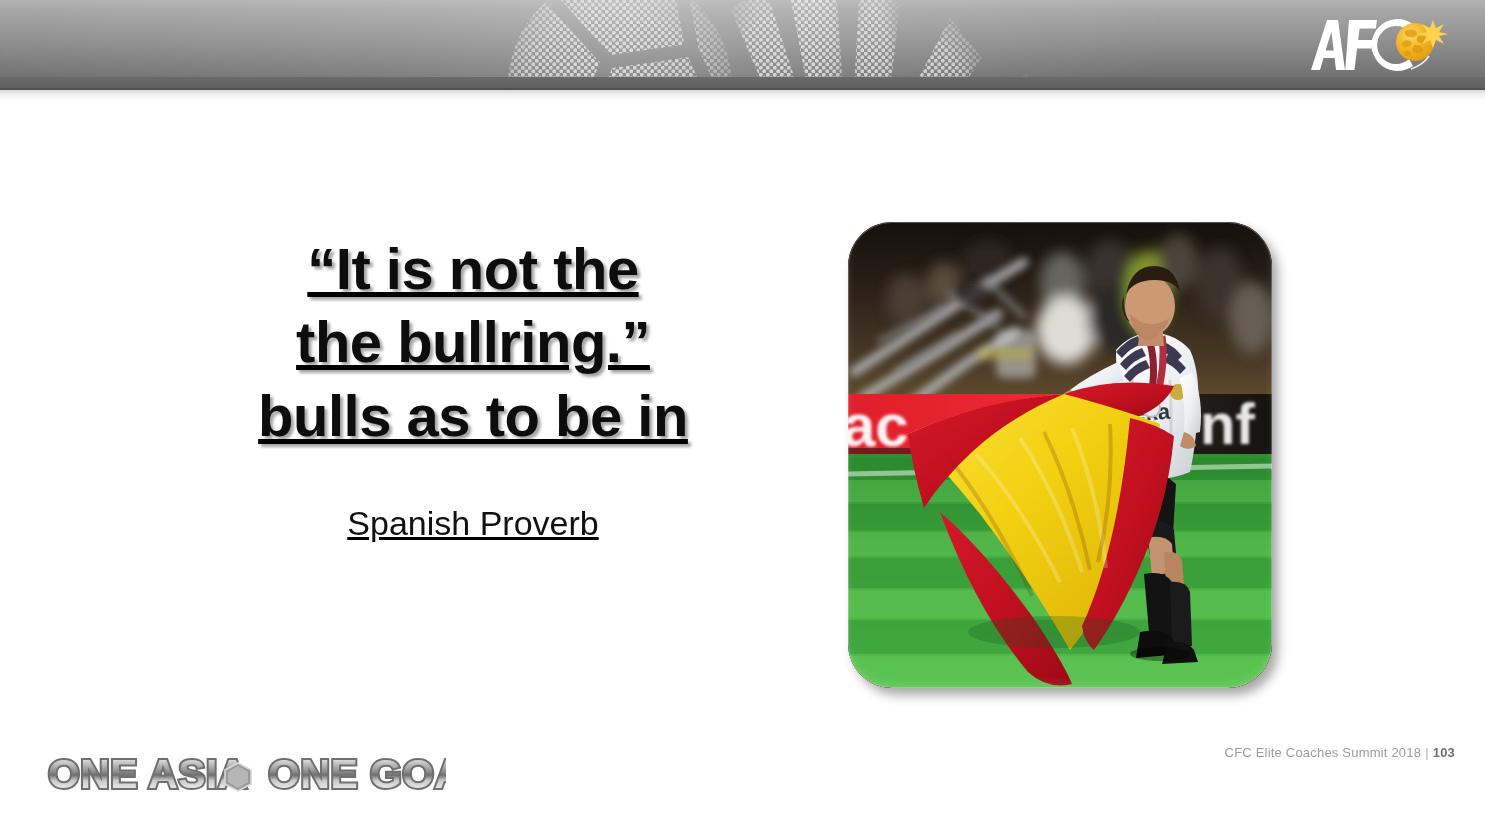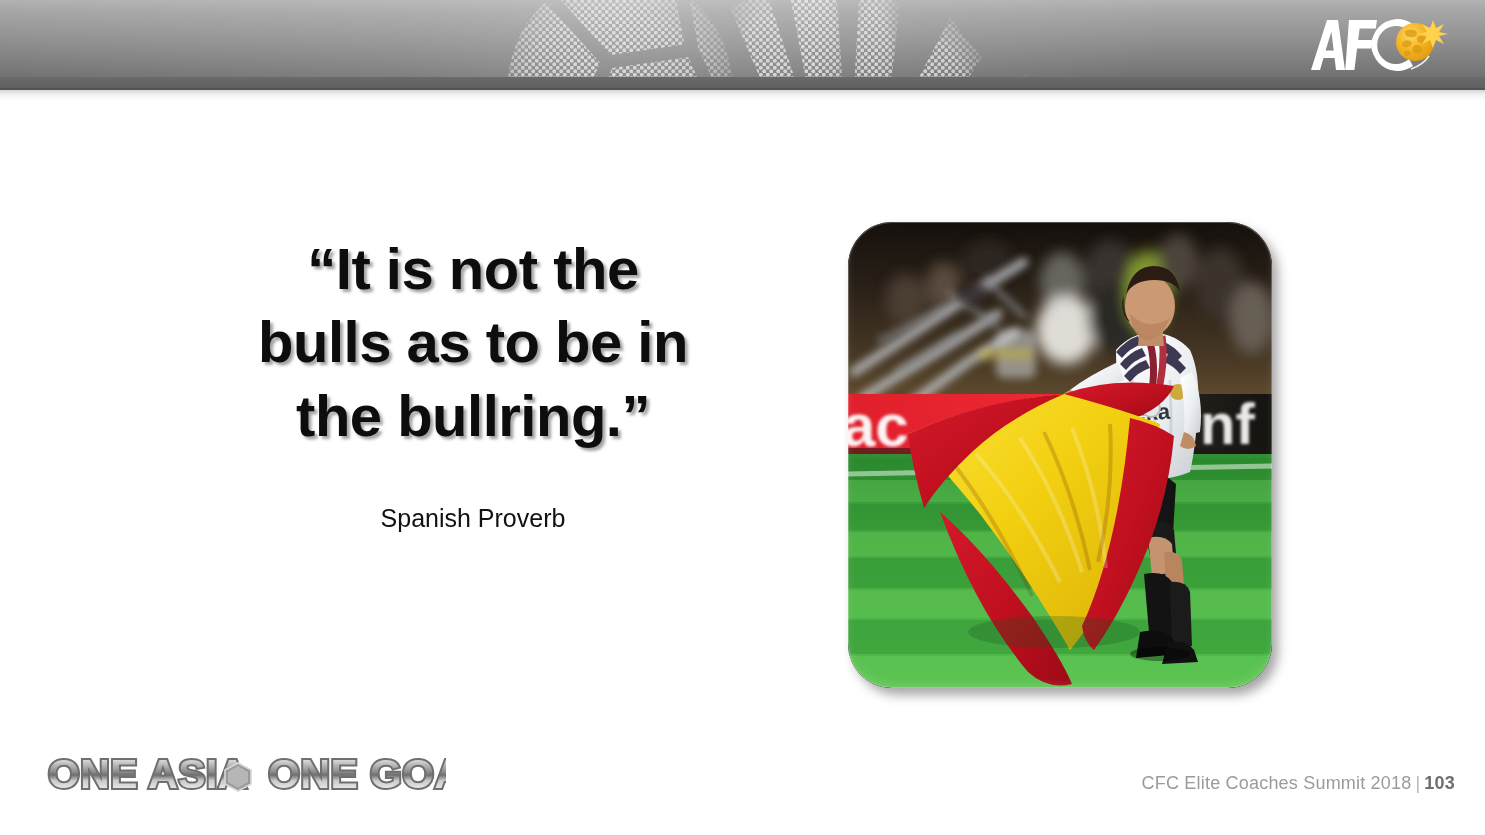--- a/index.html
+++ b/index.html
@@ -76,32 +76,33 @@
     width:150px; height:62px;
     z-index:8;
   }
   .afc-logo svg { display:block; width:100%; height:100%; }
 
   
   .quote-block {
     position:absolute; left:148px; top:232px;
     width:650px;
     text-align:center;
+    text-decoration:underline;
   }
   .quote {
     font-size:58px;
     font-weight:bold;
     line-height:1.265;
     color:#0d0d0d;
     letter-spacing:-0.5px;
     text-shadow:3px 3px 3px rgba(90,90,90,0.55);
   }
   .attribution {
     margin-top:52px;
-    font-size:25px;
+    font-size:34px;
     font-weight:normal;
     color:#111111;
     letter-spacing:0px;
   }
 
   
   .photo-wrap {
     position:absolute; left:848px; top:222px;
     width:424px; height:466px;
     border-radius:44px;
@@ -125,22 +126,22 @@
   }
 
   
   .one-asia {
     position:absolute; left:46px; top:750px;
     width:400px; height:48px;
   }
   .one-asia svg { display:block; width:100%; height:100%; }
 
   .footer-text {
-    position:absolute; right:30px; top:773px;
-    font-size:18px;
+    position:absolute; right:30px; top:745px;
+    font-size:13px;
     color:#9b9b9b;
     letter-spacing:0.2px;
     white-space:nowrap;
   }
   .footer-text .sep { color:#b4b4b4; padding:0 4px; }
   .footer-text .pagenum { color:#6e6e6e; font-weight:bold; }
 </style>
 </head>
 <body>
 
@@ -242,22 +243,22 @@
         <path d="M128 6 l3 8 l8 -4 l-5 8 l9 2 l-9 2 l5 8 l-8 -4 l-3 8 l-3 -8 l-8 4 l5 -8 l-9 -2 l9 -2 l-5 -8 l8 4 Z"></path>
       </g>
 
       <path d="M124 42 q-6 9 -18 13" stroke="#ffffff" stroke-width="1.6" fill="none" opacity="0.85"></path>
     </svg>
   </div>
 
   <div class="quote-block">
     <div class="quote">
       <div>“It is not the</div>
+      <div>the bullring.”</div>
       <div>bulls as to be in</div>
-      <div>the bullring.”</div>
     </div>
     <div class="attribution">Spanish Proverb</div>
   </div>
 
   <div class="photo-wrap">
     <div class="photo">
       <svg viewBox="0 0 424 466" xmlns="http://www.w3.org/2000/svg" preserveAspectRatio="xMidYMid slice">
         <defs>
           <linearGradient id="bgDark" x1="0" y1="0" x2="0" y2="1">
             <stop offset="0%" stop-color="#15100c"></stop>

